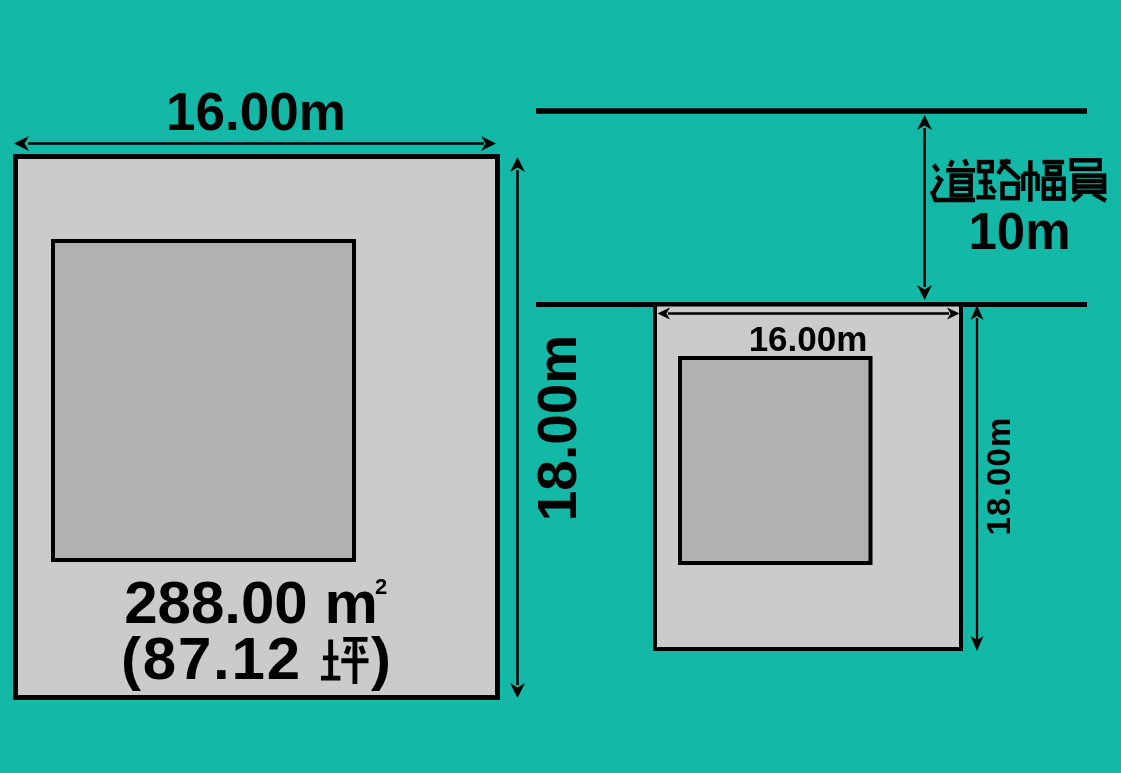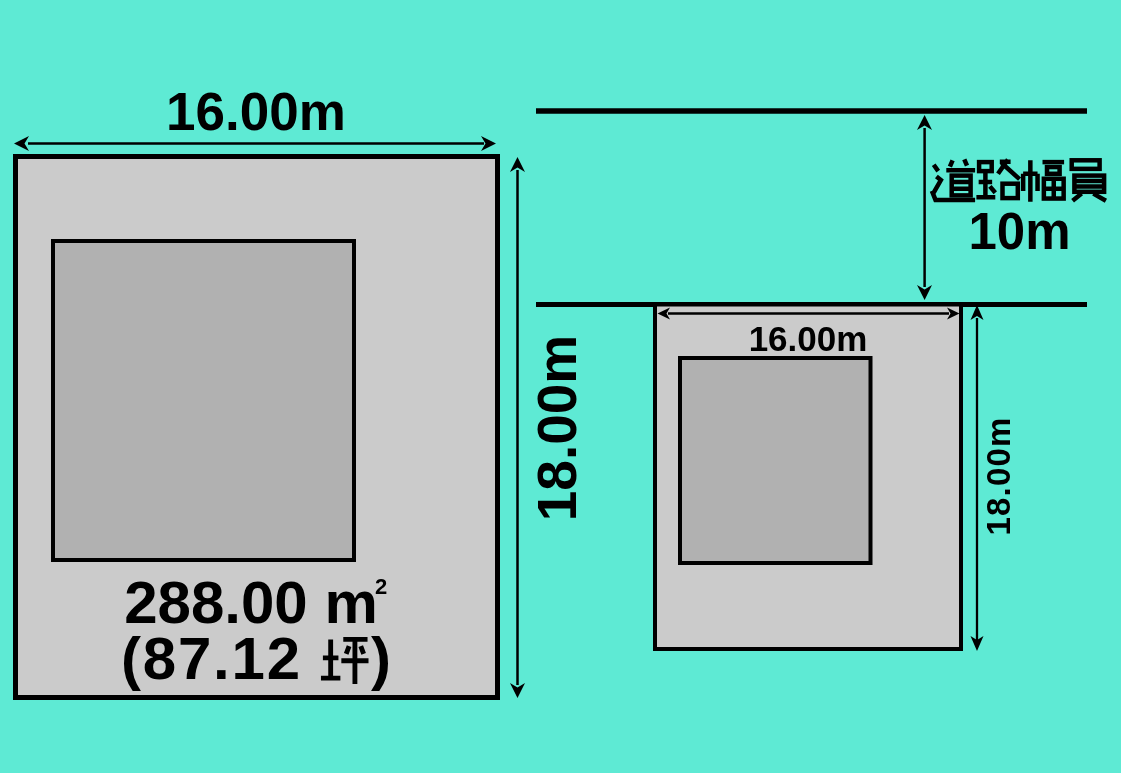--- a/index.html
+++ b/index.html
@@ -1,16 +1,16 @@
 <!DOCTYPE html>
 <html><head>
 <meta charset="utf-8">
 <style>
   html,body{margin:0;padding:0;background:#ffffff;}
-  .canvas{position:relative;width:1121px;height:773px;background:#5eead4;overflow:hidden;
+  .canvas{position:relative;width:1121px;height:773px;background:#14b8a6;overflow:hidden;
           font-family:"Liberation Sans", sans-serif;}
   svg text{font-family:"Liberation Sans", sans-serif;font-weight:bold;fill:#000;}
   .k{stroke:#000;fill:none;stroke-linecap:butt;}
 </style>
 </head>
 <body>
 <div class="canvas">
 <svg width="1121" height="773" viewBox="0 0 1121 773">
 
 <g>

